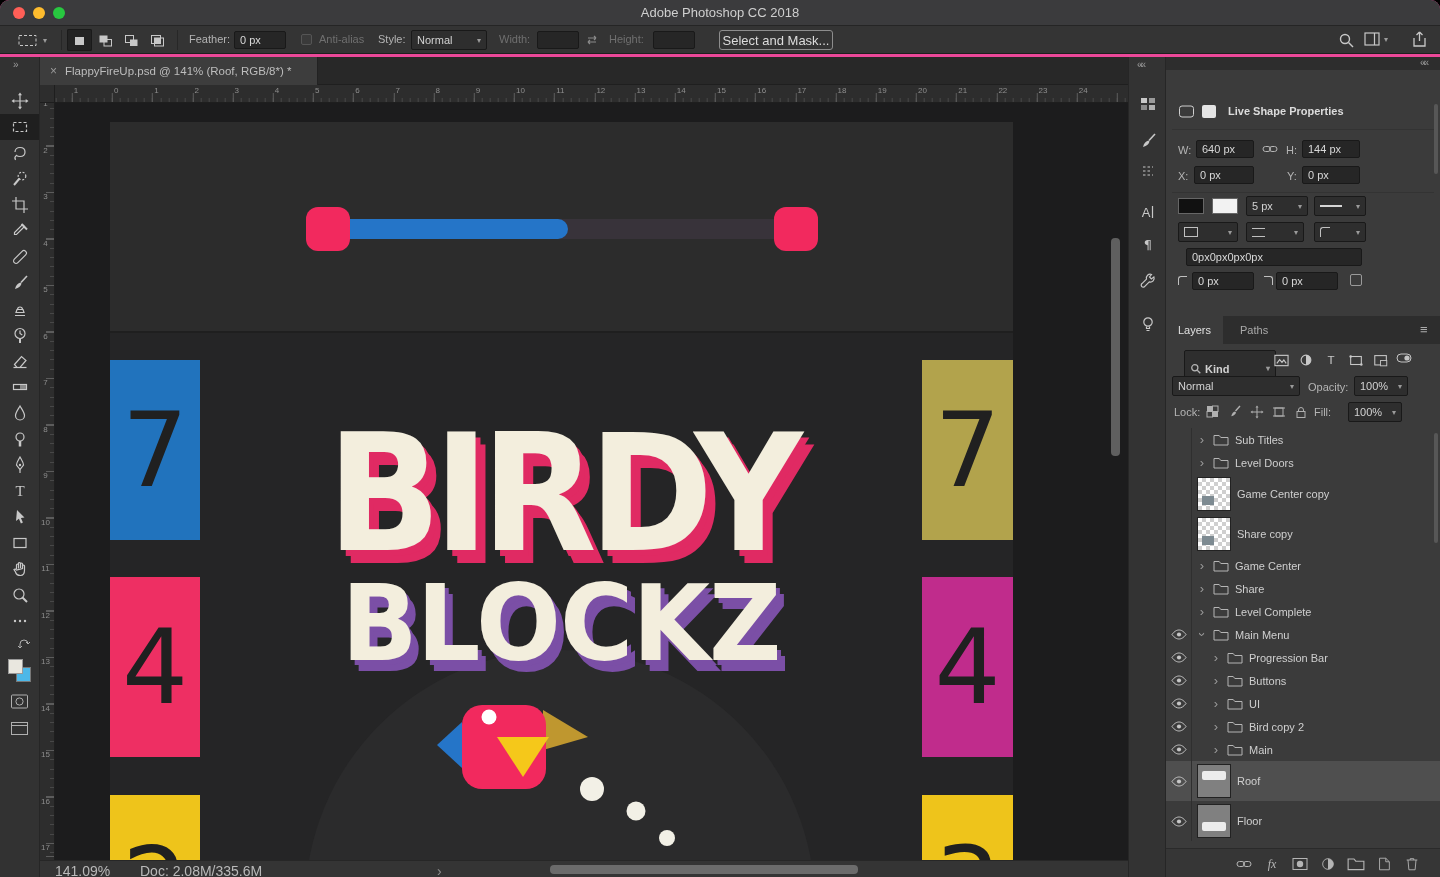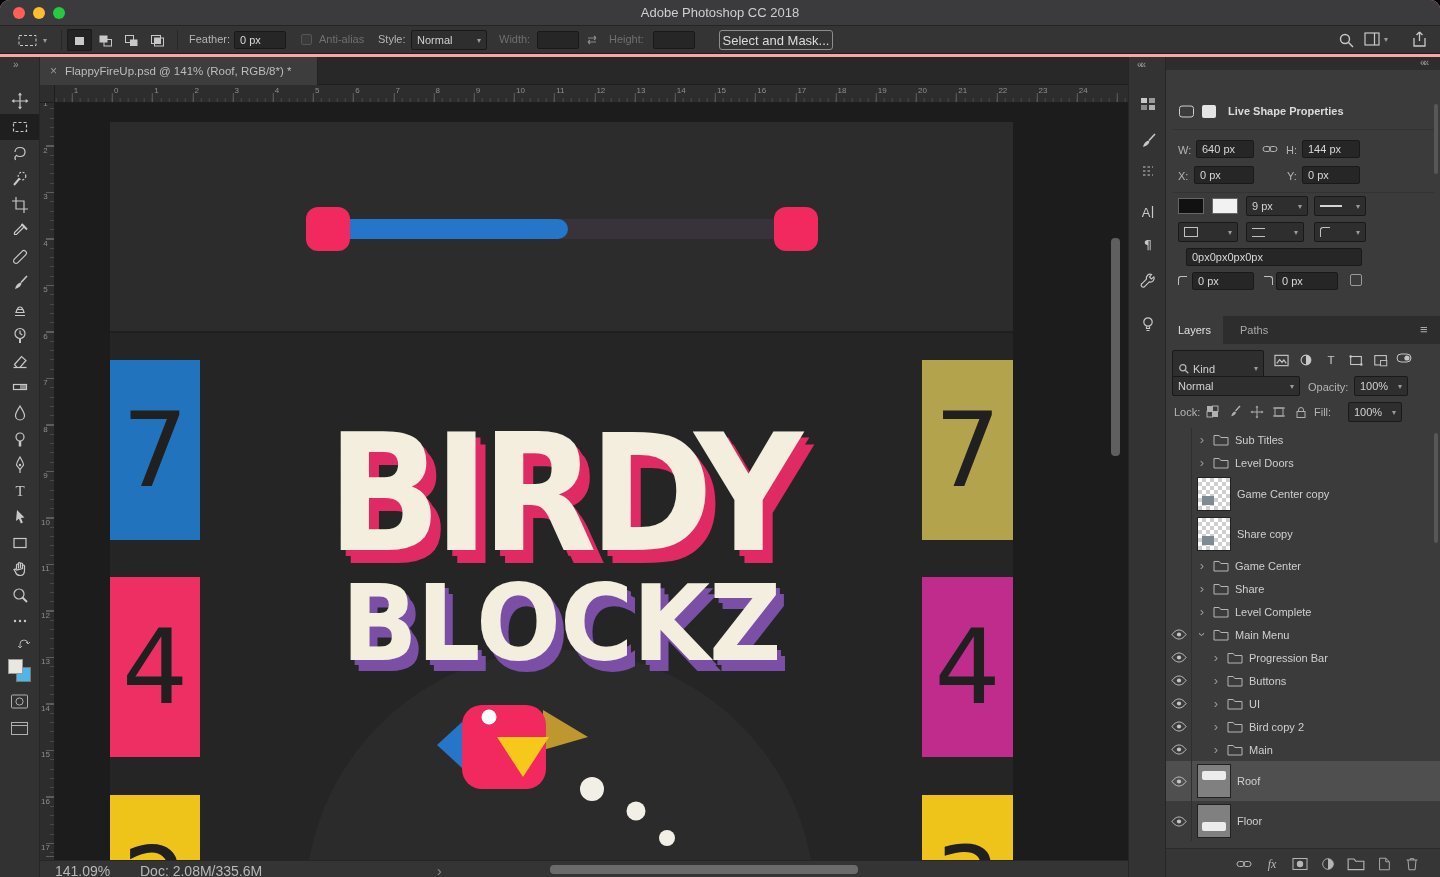--- a/index.html
+++ b/index.html
@@ -1,16 +1,16 @@
 <!DOCTYPE html>
 <html><head>
 <meta charset="utf-8">
 <style>
   html,body{margin:0;padding:0;background:#000;}
-  #app{position:relative;width:1440px;height:877px;overflow:hidden;background:#fca5a5;
+  #app{position:relative;width:1440px;height:877px;overflow:hidden;background:#ec4899;
        border-radius:9px 9px 0 0;font-family:"Liberation Sans",sans-serif;color:#c8c8c8;}
   .abs{position:absolute;box-sizing:border-box;}
   .lbl{font-size:11px;color:#b4b4b4;white-space:nowrap;}
   .dim{color:#6f6f6f;}
   .field{background:#262626;border:1px solid #191919;border-radius:2px;font-size:11px;color:#d8d8d8;
          display:flex;align-items:center;padding:0 5px;box-sizing:border-box;white-space:nowrap;}
   .combo{background:#2e2e2e;border:1px solid #191919;border-radius:2px;font-size:11px;color:#d2d2d2;
          display:flex;align-items:center;justify-content:space-between;padding:0 5px;box-sizing:border-box;white-space:nowrap;}
   .caret{font-size:8px;color:#9a9a9a;margin-left:4px;}
   .icnbtn{display:flex;align-items:center;justify-content:center;}
@@ -523,21 +523,21 @@
 
       <div class="abs lbl" style="left:12px;top:74px;">X:</div>
       <div class="abs field" style="left:28px;top:70px;width:60px;height:18px;">0 px</div>
       <div class="abs lbl" style="left:121px;top:74px;">Y:</div>
       <div class="abs field" style="left:136px;top:70px;width:58px;height:18px;">0 px</div>
       <div class="pdivider" style="top:96px;"></div>
 
       <div class="abs" style="left:12px;top:102px;width:26px;height:16px;background:#111;border:1px solid #666;"></div>
       <div class="abs" style="left:46px;top:102px;width:26px;height:16px;background:#f2f2f2;border:1px solid #666;"></div>
       <div class="abs combo" style="left:80px;top:100px;width:62px;height:20px;">
-        <span>9 px</span>
+        <span>5 px</span>
           <span class="caret">▾</span>
       </div>
       <div class="abs combo" style="left:148px;top:100px;width:52px;height:20px;">
         <span class="glyphdash"></span>
           <span class="caret">▾</span>
       </div>
 
       <div class="abs combo" style="left:12px;top:126px;width:60px;height:20px;">
         <span class="glyphrect"></span>
           <span class="caret">▾</span>
@@ -561,21 +561,21 @@
       <div class="scrollthumb" style="left:268px;top:8px;height:70px;"></div>
     </div>
 
     <div id="ltabsrow">
       <div class="ltab act" style="left:0;">Layers</div>
       <div class="ltab" style="left:62px;">Paths</div>
       <span class="abs" style="left:254px;top:6px;color:#aaa;font-size:13px;">≡</span>
     </div>
 
     <div class="abs" style="left:0;top:287px;width:274px;height:84px;">
-      <div class="abs combo" style="left:6px;top:6px;width:92px;height:37px;">
+      <div class="abs combo" style="left:18px;top:6px;width:92px;height:37px;font-weight:bold;">
         <span style="display:flex;align-items:center;gap:4px;">
           <svg width="11" height="11" viewBox="0 0 16 16" fill="none" stroke="#b5b5b5" stroke-width="1.8">
               <circle cx="7" cy="7" r="4.5"></circle>
               <path d="M10.5 10.5L15 15"></path>
             </svg>
           <span>Kind</span>
         </span>
           <span class="caret">▾</span>
       </div>
       <div id="filtericons">

